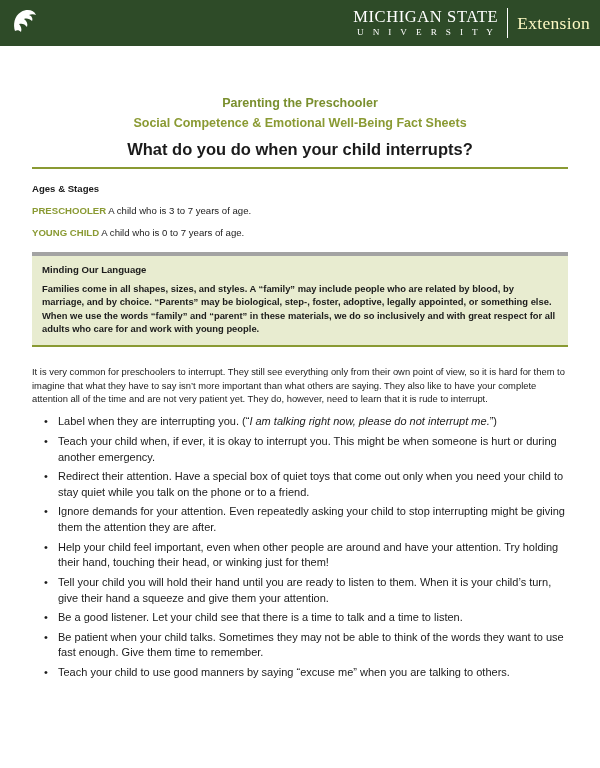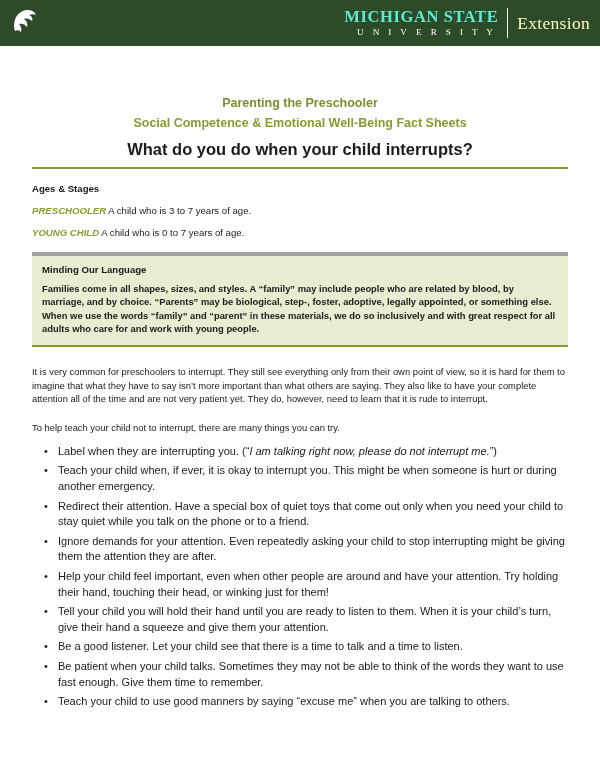--- a/index.html
+++ b/index.html
@@ -44,22 +44,22 @@
     align-items: center;
     height: 46px;
   }
   .msu-left {
     text-align: right;
     padding-right: 9px;
     line-height: 1;
   }
   .msu-name {
     font-family: "Liberation Serif", serif;
-    font-weight: bold;
-    color: #5eead4;
+    font-weight: normal;
+    color: #ffffff;
     font-size: 16.5px;
     letter-spacing: 0.6px;
   }
   .msu-univ {
     font-family: "Liberation Serif", serif;
     color: #ffffff;
     font-size: 9.2px;
     letter-spacing: 3.4px;
     margin-top: 2px;
     padding-right: 2px;
@@ -114,21 +114,20 @@
     margin-top: 14px;
   }
   .ages-line {
     font-size: 9.6px;
     color: #1b1b1b;
     margin-top: 11px;
   }
   .ages-term {
     color: #8a9a33;
     font-weight: bold;
-    font-style: italic;
   }
 
   
   .callout {
     margin-top: 14px;
     background: #e8ecd0;
     border-top: 4px solid #a3a3a3;
     border-bottom: 2px solid #8a9a33;
     padding: 8px 10px 10px 10px;
     box-sizing: border-box;
@@ -217,21 +216,20 @@
       <span>A child who is 0 to 7 years of age.</span>
     </div>
 
     <div class="callout">
       <div class="callout-title">Minding Our Language</div>
       <div class="callout-body">Families come in all shapes, sizes, and styles. A “family” may include people who are related by blood, by marriage, and by choice. “Parents” may be biological, step-, foster, adoptive, legally appointed, or something else. When we use the words “family” and “parent” in these materials, we do so inclusively and with great respect for all adults who care for and work with young people.</div>
     </div>
 
     <div class="body-para">It is very common for preschoolers to interrupt. They still see everything only from their own point of view, so it is hard for them to imagine that what they have to say isn’t more important than what others are saying. They also like to have your complete attention all of the time and are not very patient yet. They do, however, need to learn that it is rude to interrupt.</div>
 
-    <div class="body-para tight">To help teach your child not to interrupt, there are many things you can try.</div>
 
     <ul class="bullets">
       <li>
         <span>Label when they are interrupting you. (“</span><span class="it">I am talking right now, please do not interrupt me.</span><span>”)</span>
       </li>
       <li>Teach your child when, if ever, it is okay to interrupt you. This might be when someone is hurt or during another emergency.</li>
       <li>Redirect their attention. Have a special box of quiet toys that come out only when you need your child to stay quiet while you talk on the phone or to a friend.</li>
       <li>Ignore demands for your attention. Even repeatedly asking your child to stop interrupting might be giving them the attention they are after.</li>
       <li>Help your child feel important, even when other people are around and have your attention. Try holding their hand, touching their head, or winking just for them!</li>
       <li>Tell your child you will hold their hand until you are ready to listen to them. When it is your child’s turn, give their hand a squeeze and give them your attention.</li>

